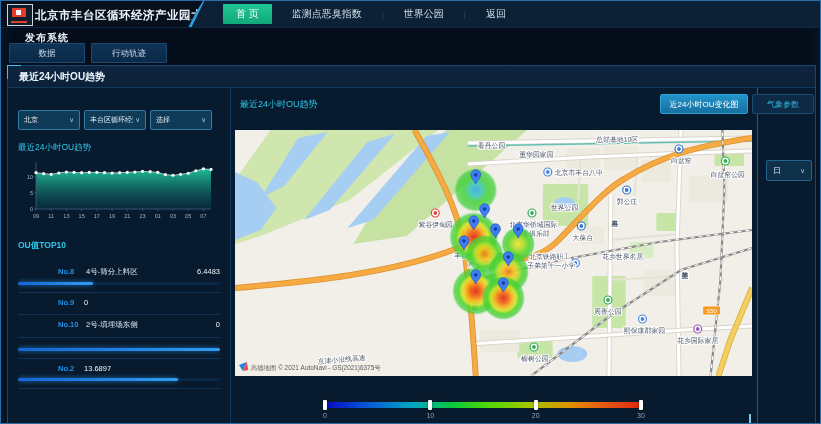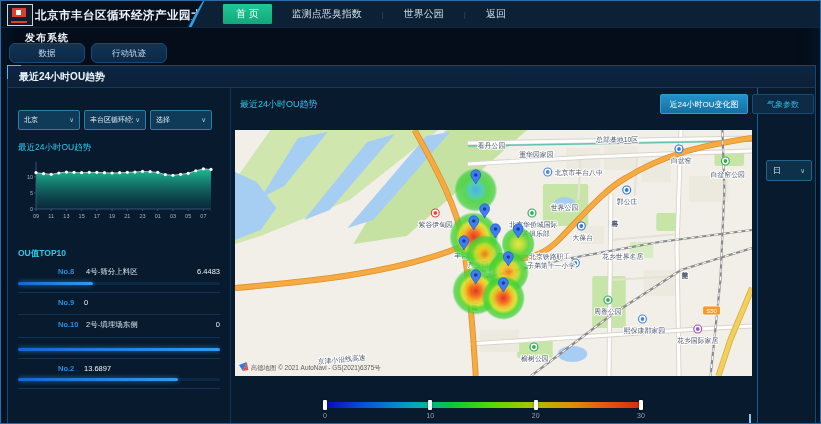--- a/index.html
+++ b/index.html
@@ -18,37 +18,37 @@
             padding-left:36px;box-sizing:border-box;}
   .nav-band::before{content:"";position:absolute;left:8px;top:-2px;width:3px;height:30px;background:#2e9fe0;transform:skewX(-26deg);}
   .nav-tabs{display:flex;align-items:center;gap:11px;}
   .nav-tab{font-size:10px;color:#d2dee8;padding:3px 9px;cursor:pointer;white-space:nowrap;text-align:center;}
   .nav-tab.active{background:linear-gradient(180deg,#20c795,#12a87c);color:#fff;padding:3px 13px;border-radius:1px;}
   .nav-sep{color:#2b4d6e;font-size:8px;}
   
   .sys-label{position:absolute;left:24px;top:30px;font-size:10px;font-weight:bold;color:#e9f1f8;letter-spacing:1px;}
   .view-tabs{position:absolute;left:8px;top:42px;display:flex;gap:6px;}
   .vtab{width:74px;height:18px;line-height:18px;text-align:center;font-size:8.5px;color:#c8d9ea;
-        background:linear-gradient(180deg,#103354,#0b2949);border:1px solid #1a4a74;border-radius:6px;cursor:pointer;}
+        background:linear-gradient(180deg,#103354,#0b2949);border:1px solid #1a4a74;border-radius:1px;cursor:pointer;}
   .vtab.active{background:linear-gradient(180deg,#2596cc,#14699c);border-color:#2fa0d4;color:#fff;}
   
   .panel{position:absolute;left:6px;top:64px;width:809px;height:368px;background:#081a2d;border:1px solid #15486e;box-sizing:border-box;}
   .panel::before{content:"";position:absolute;left:-1px;top:-1px;width:12px;height:12px;border-left:2px solid #3ec1f0;border-top:2px solid #3ec1f0;}
   .p-title{position:absolute;left:0;top:0;right:0;height:22px;background:linear-gradient(180deg,#0f2440,#0c2038);
            border-bottom:1px solid #123a5e;line-height:22px;padding-left:11px;font-size:10px;font-weight:bold;color:#e8f4fc;box-sizing:border-box;}
   
   .sidebar{position:absolute;left:0;top:22px;width:222px;bottom:0;border-right:1px solid #10365a;}
   .filters{position:absolute;left:10px;top:22px;display:flex;gap:4px;}
   .sel{width:62px;height:20px;box-sizing:border-box;display:flex;align-items:center;justify-content:space-between;
        padding:0 5px;background:#0f3b58;border:1px solid #2d7fa6;border-radius:2px;font-size:7px;color:#eaf4fb;cursor:pointer;}
   .sel-val{white-space:nowrap;overflow:hidden;max-width:46px;}
   .sel-chev{color:#9fd4ea;font-size:6.5px;margin-left:2px;}
   .side-label{position:absolute;left:10px;top:54px;font-size:8.5px;color:#2bc8ec;}
   .chart{position:absolute;left:12px;top:68px;}
-  .top-title{top:160px;font-weight:bold;}
+  .top-title{top:152px;font-weight:bold;}
   .top-list{position:absolute;left:10px;right:10px;top:174px;bottom:4px;overflow:hidden;}
   .li{border-bottom:1px solid #0f3458;padding:5px 0 7px;}
   .li-row{display:flex;align-items:baseline;font-size:7.5px;margin-left:40px;}
   .li-rank{color:#1f93ea;font-weight:bold;min-width:26px;}
   .li-name{color:#dce8f4;flex:1;margin-left:2px;white-space:nowrap;overflow:hidden;}
   .li-val{color:#eef4fa;}
   .li-track{margin-top:5px;height:3px;background:#0a2748;border-radius:2px;}
   .li-fill{height:3px;background:linear-gradient(90deg,#1565d8,#2f9df0);border-radius:2px;box-shadow:0 0 5px rgba(47,157,240,.7);}
   
   .main-col{position:absolute;left:222px;top:22px;width:527px;bottom:0;border-right:1px solid #1c5a8f;}

